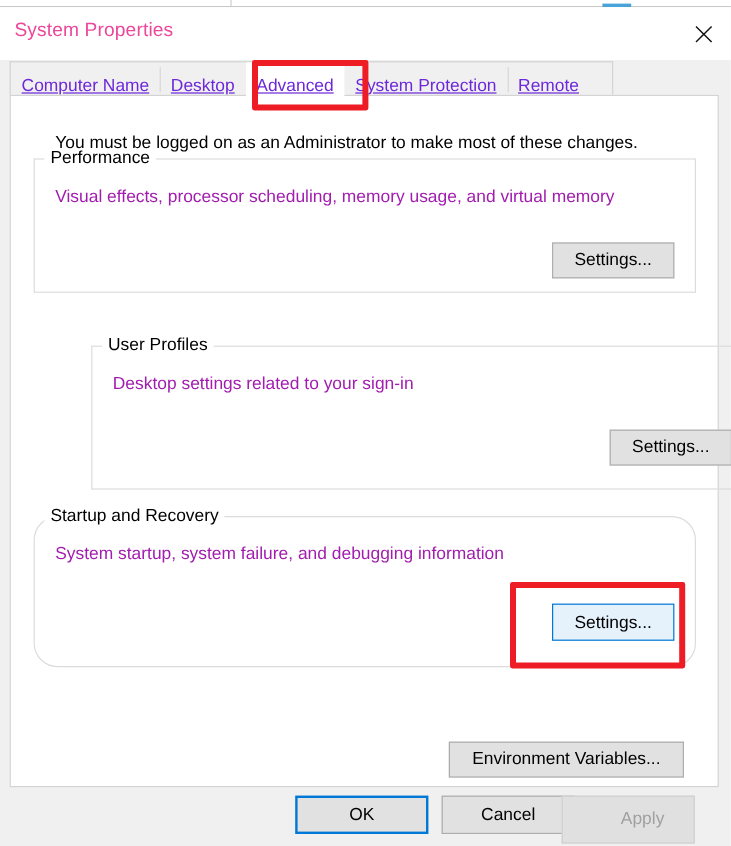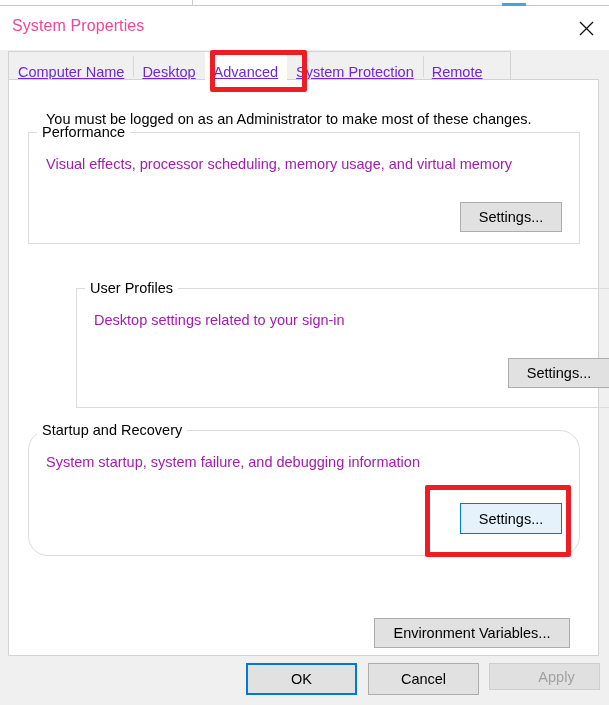--- a/index.html
+++ b/index.html
@@ -263,20 +263,20 @@
       <span>Environment Variables...</span>
     </div>
   </div>
 
   <div class="btn focused" style="left:246px; top:657px; width:111px; height:32px;">
     <span>OK</span>
   </div>
   <div class="btn" style="left:368px; top:657px; width:111px; height:32px;">
     <span>Cancel</span>
   </div>
-  <div class="btn disabled" style="left:489px; top:657px; width:111px; height:27px;padding-left:24px;">
+  <div class="btn disabled" style="left:468px; top:657px; width:111px; height:40px;padding-left:24px;">
     <span>Apply</span>
   </div>
 
   <div class="annotation" style="left:210px; top:44px; width:97px; height:42px;"></div>
   <div class="annotation" style="left:425px; top:479px; width:146px; height:72px;"></div>
 
 </div>
 
 </body></html>

